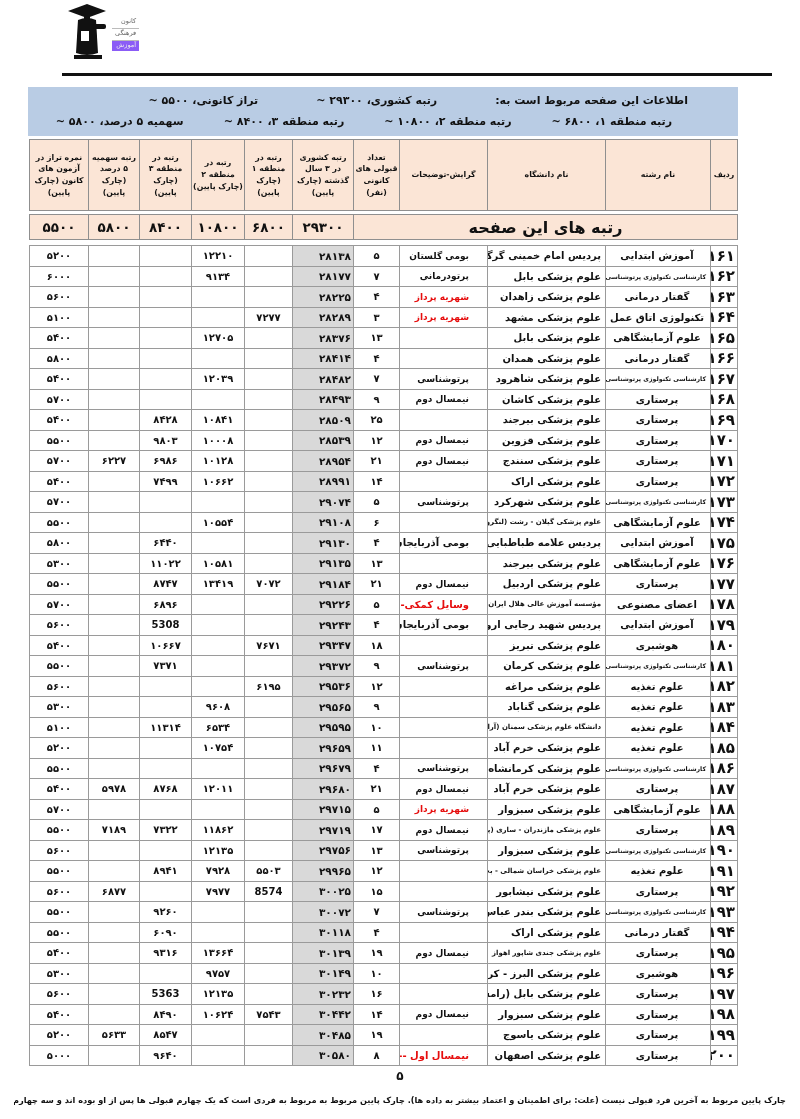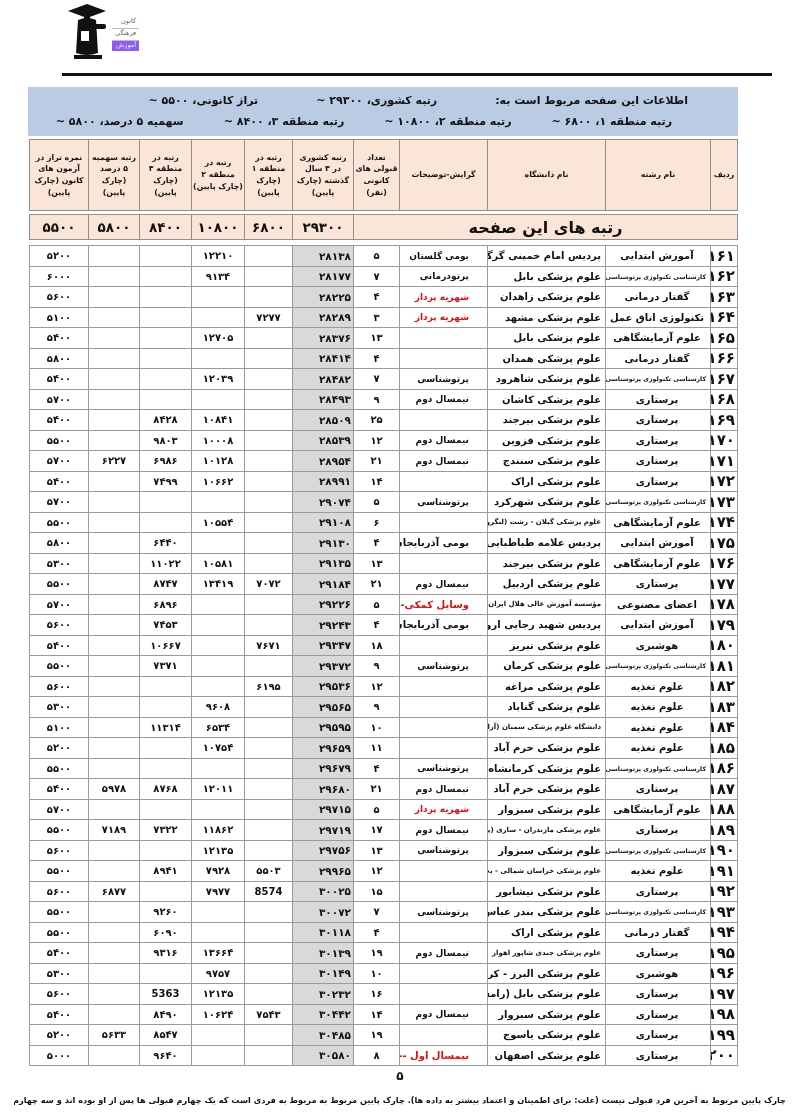--- a/index.html
+++ b/index.html
@@ -411,21 +411,21 @@
           </tr>
           <tr>
             <td class="c-radif">۱۷۹</td>
             <td class="c-field">آموزش ابتدایی</td>
             <td class="c-univ">پردیس شهید رجایی ارومیه</td>
             <td class="c-note small-g">بومی آذربایجان غربی</td>
             <td class="c-num">۴</td>
             <td class="c-num c-nat">۲۹۲۴۳</td>
             <td class="c-num"></td>
             <td class="c-num"></td>
-            <td class="c-num">۷۴۵۳</td>
+            <td class="c-num">5308</td>
             <td class="c-num"></td>
             <td class="c-num">۵۶۰۰</td>
           </tr>
           <tr>
             <td class="c-radif">۱۸۰</td>
             <td class="c-field">هوشبری</td>
             <td class="c-univ">علوم پزشکی تبریز</td>
             <td class="c-note"></td>
             <td class="c-num">۱۸</td>
             <td class="c-num c-nat">۲۹۳۴۷</td>

